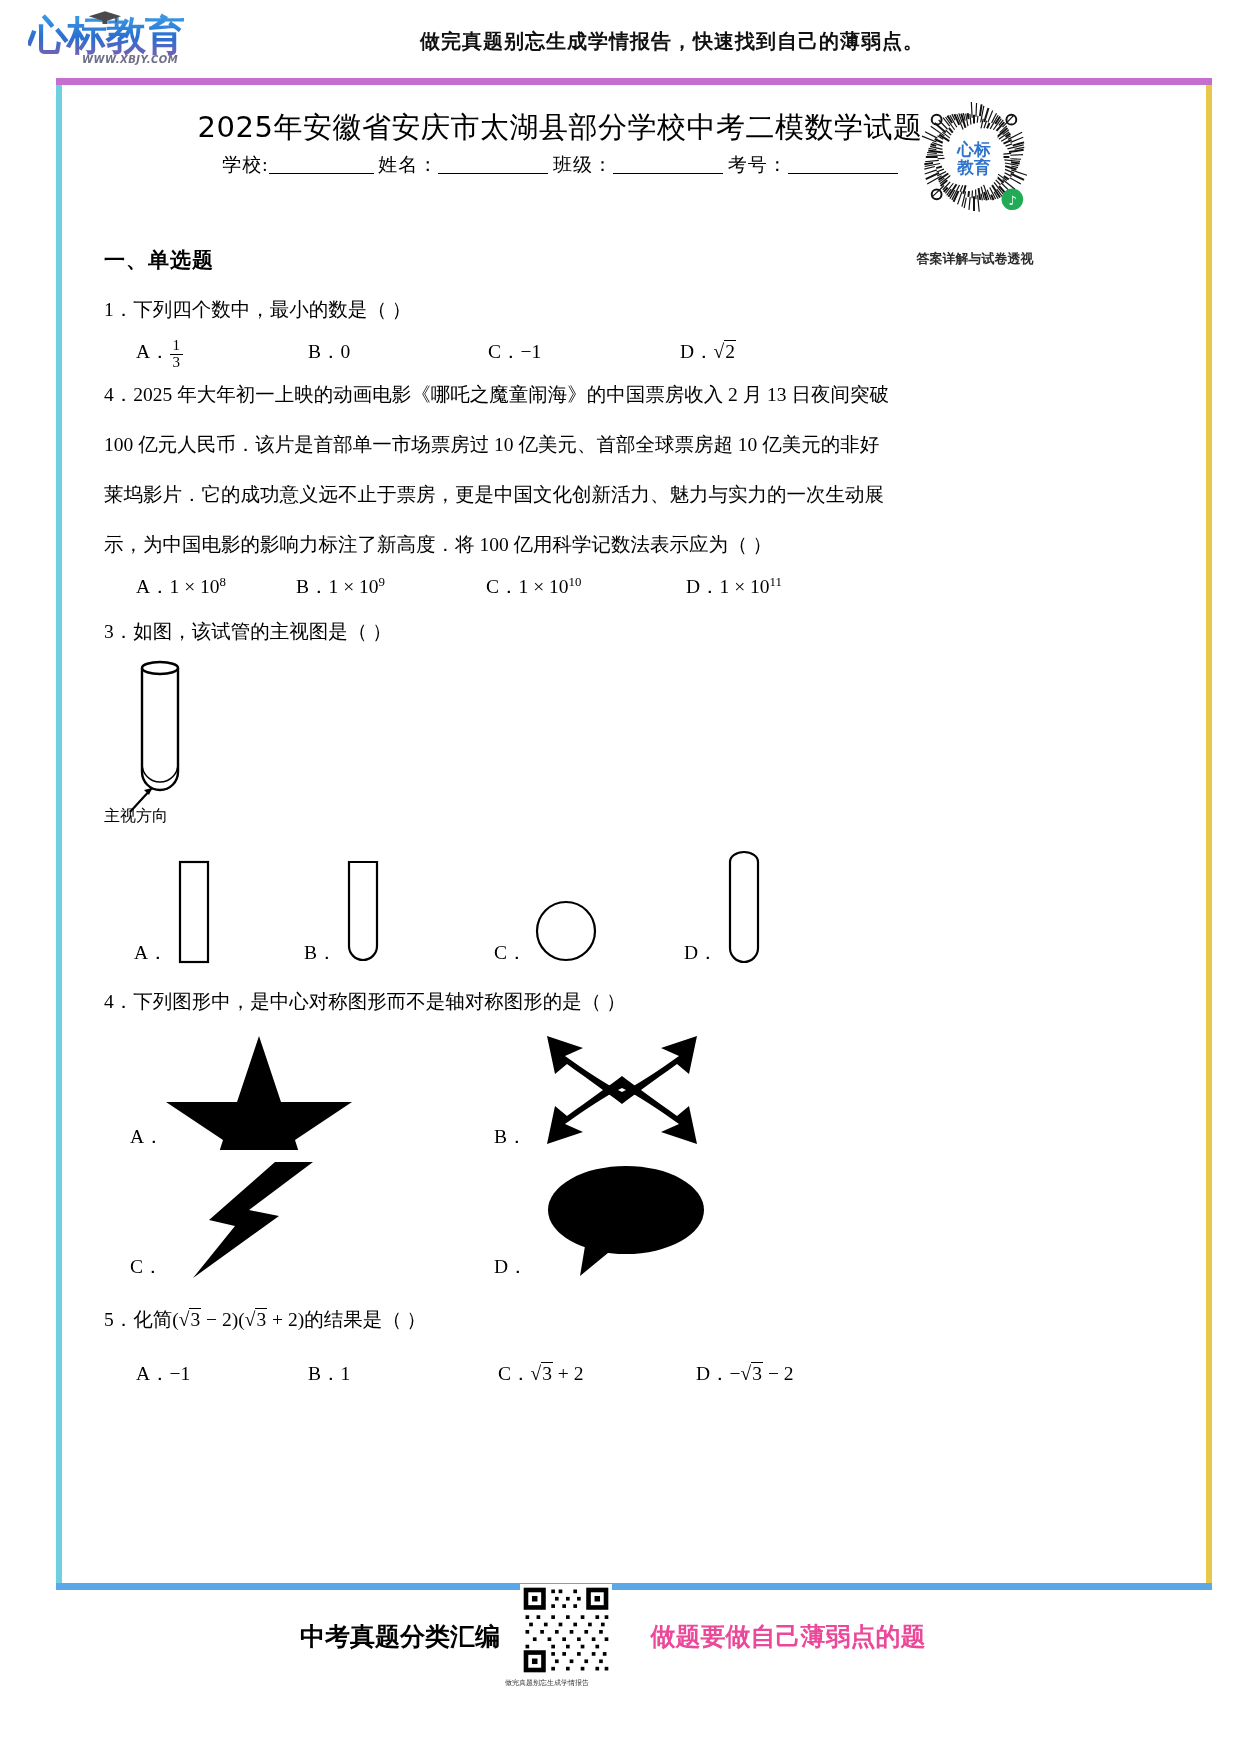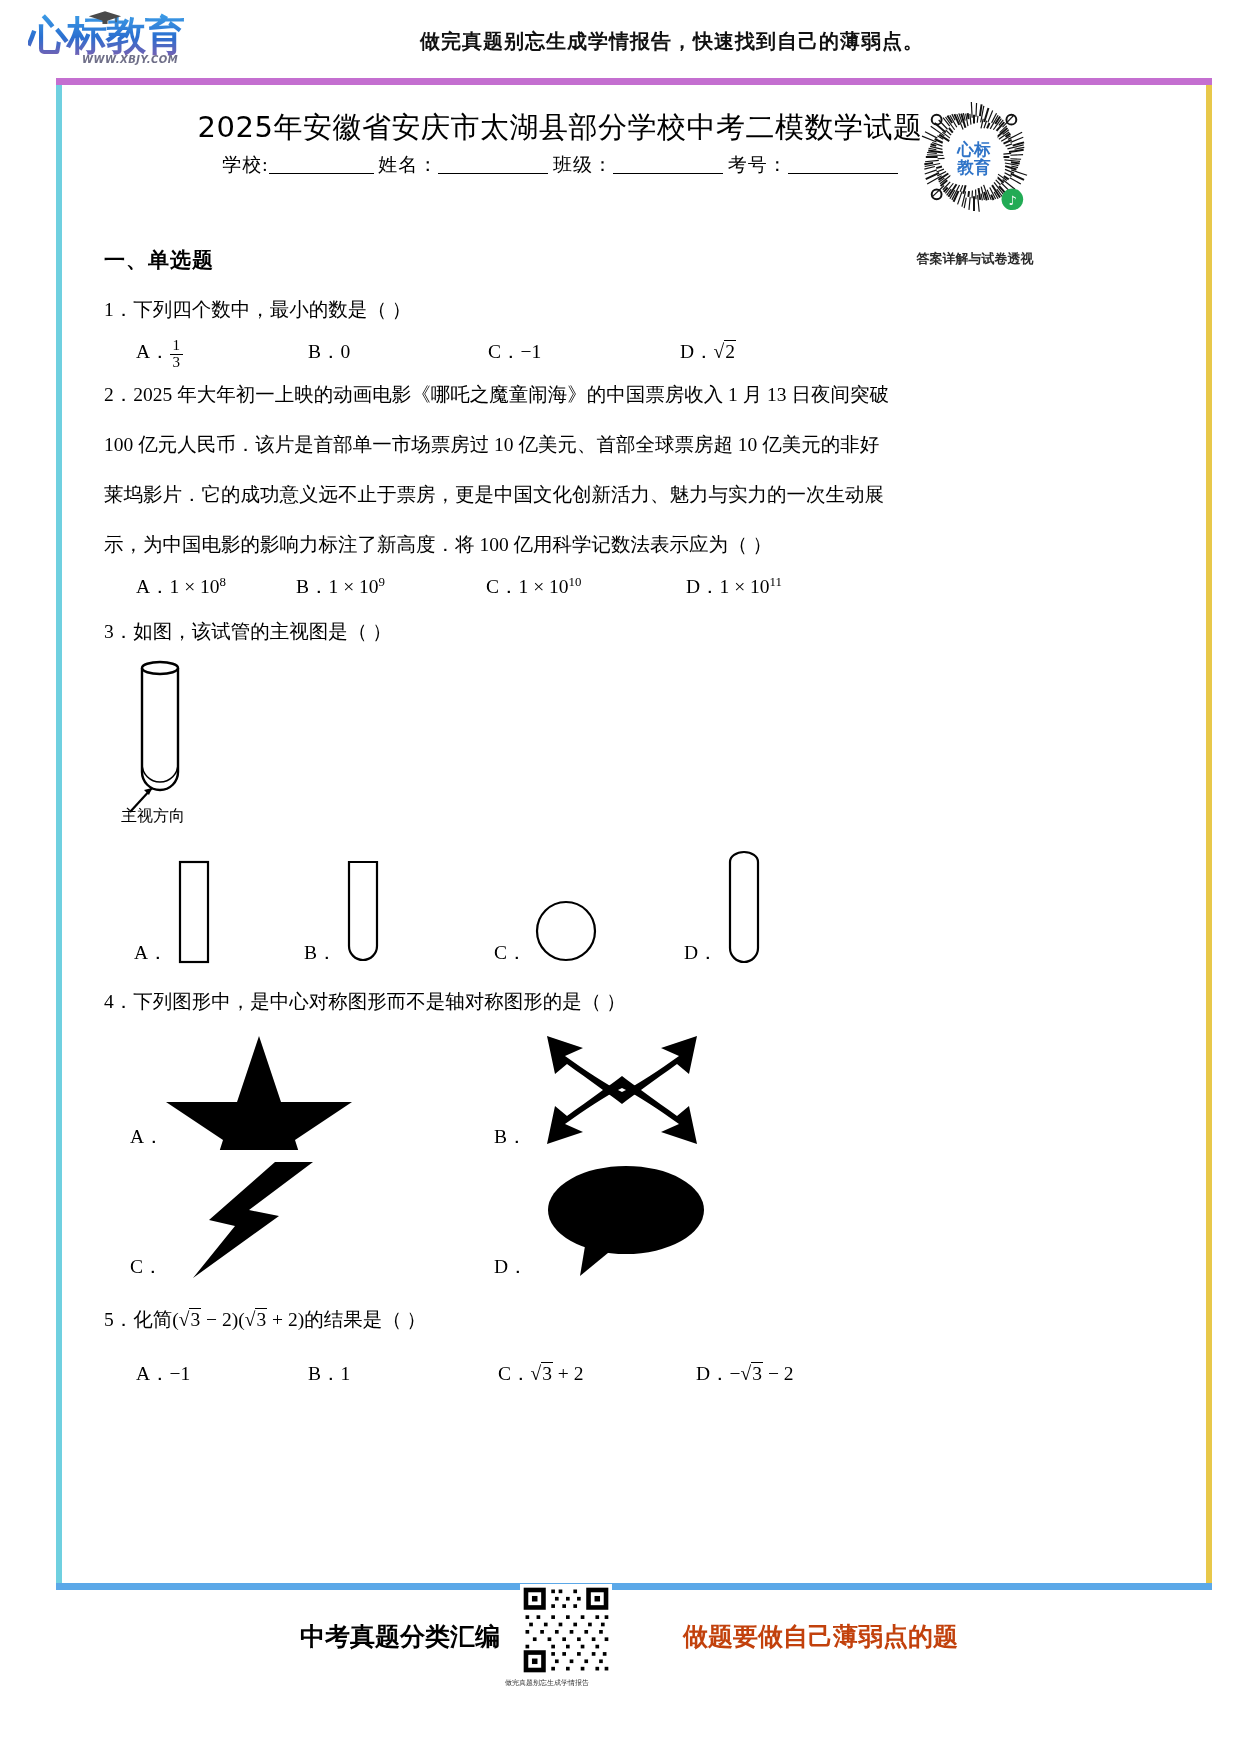--- a/index.html
+++ b/index.html
@@ -93,22 +93,22 @@
     position:absolute; left:505px; top:78px; width:122px; text-align:left;
     font-size:7px; color:#333; white-space:nowrap;
     font-family:"DejaVu Sans","Liberation Sans",sans-serif;
   }
   #foot-left {
     position:absolute; left:300px; top:20px; width:230px; text-align:left;
     font-size:25px; font-weight:bold; color:#000; white-space:nowrap;
     font-family:"DejaVu Sans","Liberation Sans",sans-serif;
   }
   #foot-right {
-    position:absolute; left:618px; top:20px; width:340px; text-align:right;
-    font-size:25px; font-weight:bold; color:#c2410c; white-space:nowrap;
+    position:absolute; left:618px; top:20px; width:340px; text-align:center;
+    font-size:25px; font-weight:bold; color:#ec4899; white-space:nowrap;
     font-family:Liberation Serif, serif;
   }
 </style>
 </head>
 <body>
 
 <div id="header">
 
   <div id="logo">
     <svg class="logo-cap" viewBox="0 0 40 18">
@@ -300,21 +300,21 @@
       <span>B．</span><span>0</span>
     </span>
     <span class="opt" style="width:192px">
       <span>C．</span><span>−1</span>
     </span>
     <span class="opt">
       <span>D．</span><span class="rad">√<span class="bar">2</span></span>
     </span>
   </div>
 
-  <div class="q q-body">2．2025 年大年初一上映的动画电影《哪吒之魔童闹海》的中国票房收入 1 月 13 日夜间突破</div>
+  <div class="q q-body">4．2025 年大年初一上映的动画电影《哪吒之魔童闹海》的中国票房收入 2 月 13 日夜间突破</div>
   <div class="q q-body">100 亿元人民币．该片是首部单一市场票房过 10 亿美元、首部全球票房超 10 亿美元的非好</div>
   <div class="q q-body">莱坞影片．它的成功意义远不止于票房，更是中国文化创新活力、魅力与实力的一次生动展</div>
   <div class="q q-body">示，为中国电影的影响力标注了新高度．将 100 亿用科学记数法表示应为（ ）</div>
   <div class="opts">
     <span class="opt" style="width:160px">
       <span>A．</span><span>1 × 10</span><sup>8</sup>
     </span>
     <span class="opt" style="width:190px">
       <span>B．</span><span>1 × 10</span><sup>9</sup>
     </span>
@@ -329,21 +329,21 @@
   <div class="q" style="margin-top:10px">3．如图，该试管的主视图是（ ）</div>
 
   <div style="position:relative;height:180px">
     <svg width="120" height="160" viewBox="0 0 120 160" style="position:absolute;left:14px;top:0">
       <path d="M24 8 L24 112 A18 18 0 0 0 60 112 L60 8" fill="none" stroke="#000" stroke-width="2.4"></path>
       <ellipse cx="42" cy="8" rx="18" ry="6" fill="none" stroke="#000" stroke-width="2.4"></ellipse>
       <path d="M24 104 A18 18 0 0 0 60 104" fill="none" stroke="#000" stroke-width="1.6"></path>
       <path d="M12 152 L34 128" stroke="#000" stroke-width="2.2" fill="none"></path>
       <polygon points="34,128 26,130 31,135" fill="#000"></polygon>
     </svg>
-    <div style="position:absolute;left:17px;top:146px;font-size:16px">主视方向</div>
+    <div style="position:absolute;left:0;top:146px;font-size:16px">主视方向</div>
   </div>
 
   <div style="display:flex;align-items:flex-end;margin:4px 0 10px 30px">
     <span style="width:170px">
       <span class="choice-lbl">A．</span>
       <svg width="44" height="112" viewBox="0 0 44 112" style="vertical-align:bottom">
         <rect x="8" y="8" width="28" height="100" fill="none" stroke="#000" stroke-width="2.2"></rect>
       </svg>
     </span>
     <span style="width:190px">

